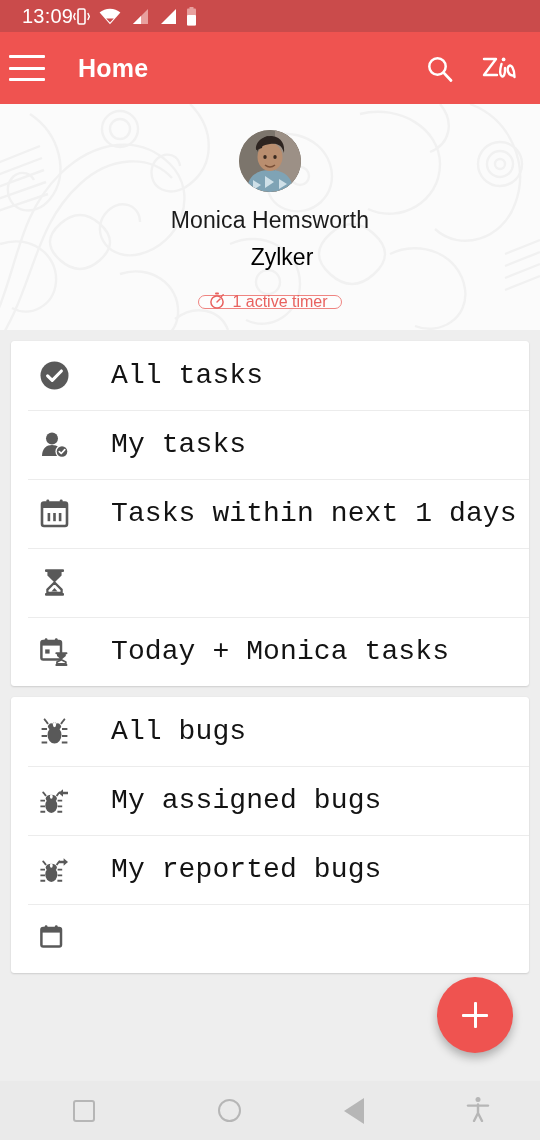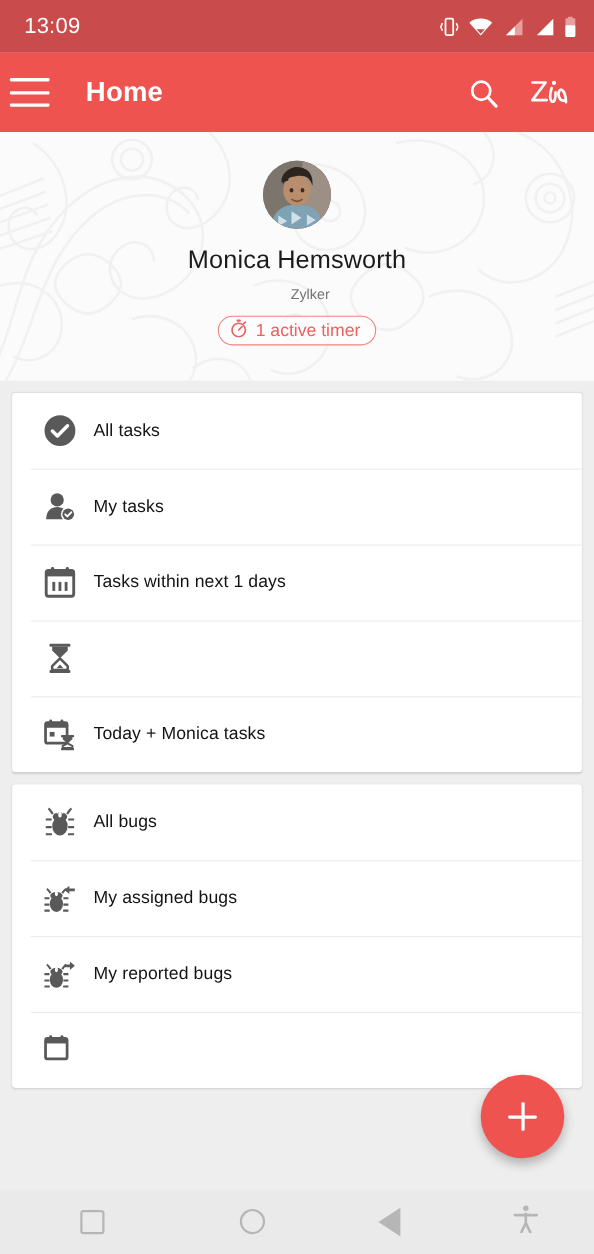--- a/index.html
+++ b/index.html
@@ -6,22 +6,22 @@
   html,body { width:540px; height:1140px; overflow:hidden; }
   body {
     font-family:"Liberation Sans", sans-serif;
     background:#eeeeee;
     -webkit-font-smoothing:antialiased;
   }
   .phone { position:relative; width:540px; height:1140px; overflow:hidden; background:#eeeeee; }
 
   
   .statusbar {
-    height:48px; background:#ca4b4b; color:#fff;
-    display:flex; align-items:center; justify-content:space-between;
+    height:32px; background:#ca4b4b; color:#fff;
+    display:flex; align-items:center; 
     padding:0 16px 0 22px;
   }
   .clock { font-size:20px; letter-spacing:.2px; }
   .sysicons { display:flex; align-items:center; gap:9px; }
   .sysicons svg { display:block; }
 
   
   .toolbar {
     height:72px; background:#ef5350;
     display:flex; align-items:center; padding:0 22px 0 9px;
@@ -40,41 +40,41 @@
   }
   .hero-pattern { position:absolute; inset:0; opacity:1; }
   .hero-inner { position:relative; z-index:2; display:flex; flex-direction:column;
                 align-items:center; width:100%; padding-top:26px; }
   .avatar {
     width:62px; height:62px; border-radius:50%; overflow:hidden;
     background:#8d8276; position:relative;
   }
   .avatar svg { display:block; }
   .uname { margin-top:15px; font-size:23px; color:#1b1b1b; letter-spacing:.1px; }
-  .company { margin-top:10px; font-size:13px; color:#737373;margin-left:24px; }
+  .company { margin-top:10px; font-size:23px; color:#000000;margin-left:24px; }
   .timer-chip {
-    margin-top:12px; border:1px solid #ef8481; border-radius:16px;
-    height:27px; padding:0 13px 0 10px; display:inline-flex; align-items:center;
+    margin-top:24px; border:1px solid #ef8481; border-radius:16px;
+    height:14px; padding:0 13px 0 10px; display:inline-flex; align-items:center;
     color:#e8625f; font-size:16px; gap:7px; background:rgba(255,255,255,.55);
   }
 
   
   .scroll { position:relative; }
   .card {
     background:#fff; margin:11px 11px 0 11px; border-radius:3px;
     box-shadow:0 1px 2px rgba(0,0,0,.13), 0 0 1px rgba(0,0,0,.08);
     overflow:hidden;
   }
   .row { display:flex; align-items:center; height:69px; padding:0 0 0 28px; position:relative; cursor:pointer; }
   .row + .row::before {
     content:""; position:absolute; top:0; left:17px; right:0; height:1px; background:#ececec;
   }
   .row-ico { width:44px; display:flex; align-items:center; justify-content:flex-start; flex:none; }
   .row-ico svg { display:block; }
-  .row-label { font-size:16px; color:#131313; margin-left:2px; letter-spacing:.1px; }
+  .row-label { font-size:28px; color:#131313; margin-left:28px; letter-spacing:.1px;font-family:Liberation Mono, monospace; }
 
   
   .fab {
     position:absolute; right:27px; bottom:87px;
     width:76px; height:76px; border-radius:50%;
     background:#ef5350; box-shadow:0 5px 10px rgba(0,0,0,.27);
     display:flex; align-items:center; justify-content:center; z-index:9; cursor:pointer;
   }
   .fab::before, .fab::after { content:""; position:absolute; background:#fff; border-radius:1px; }
   .fab::before { width:26px; height:3px; }

